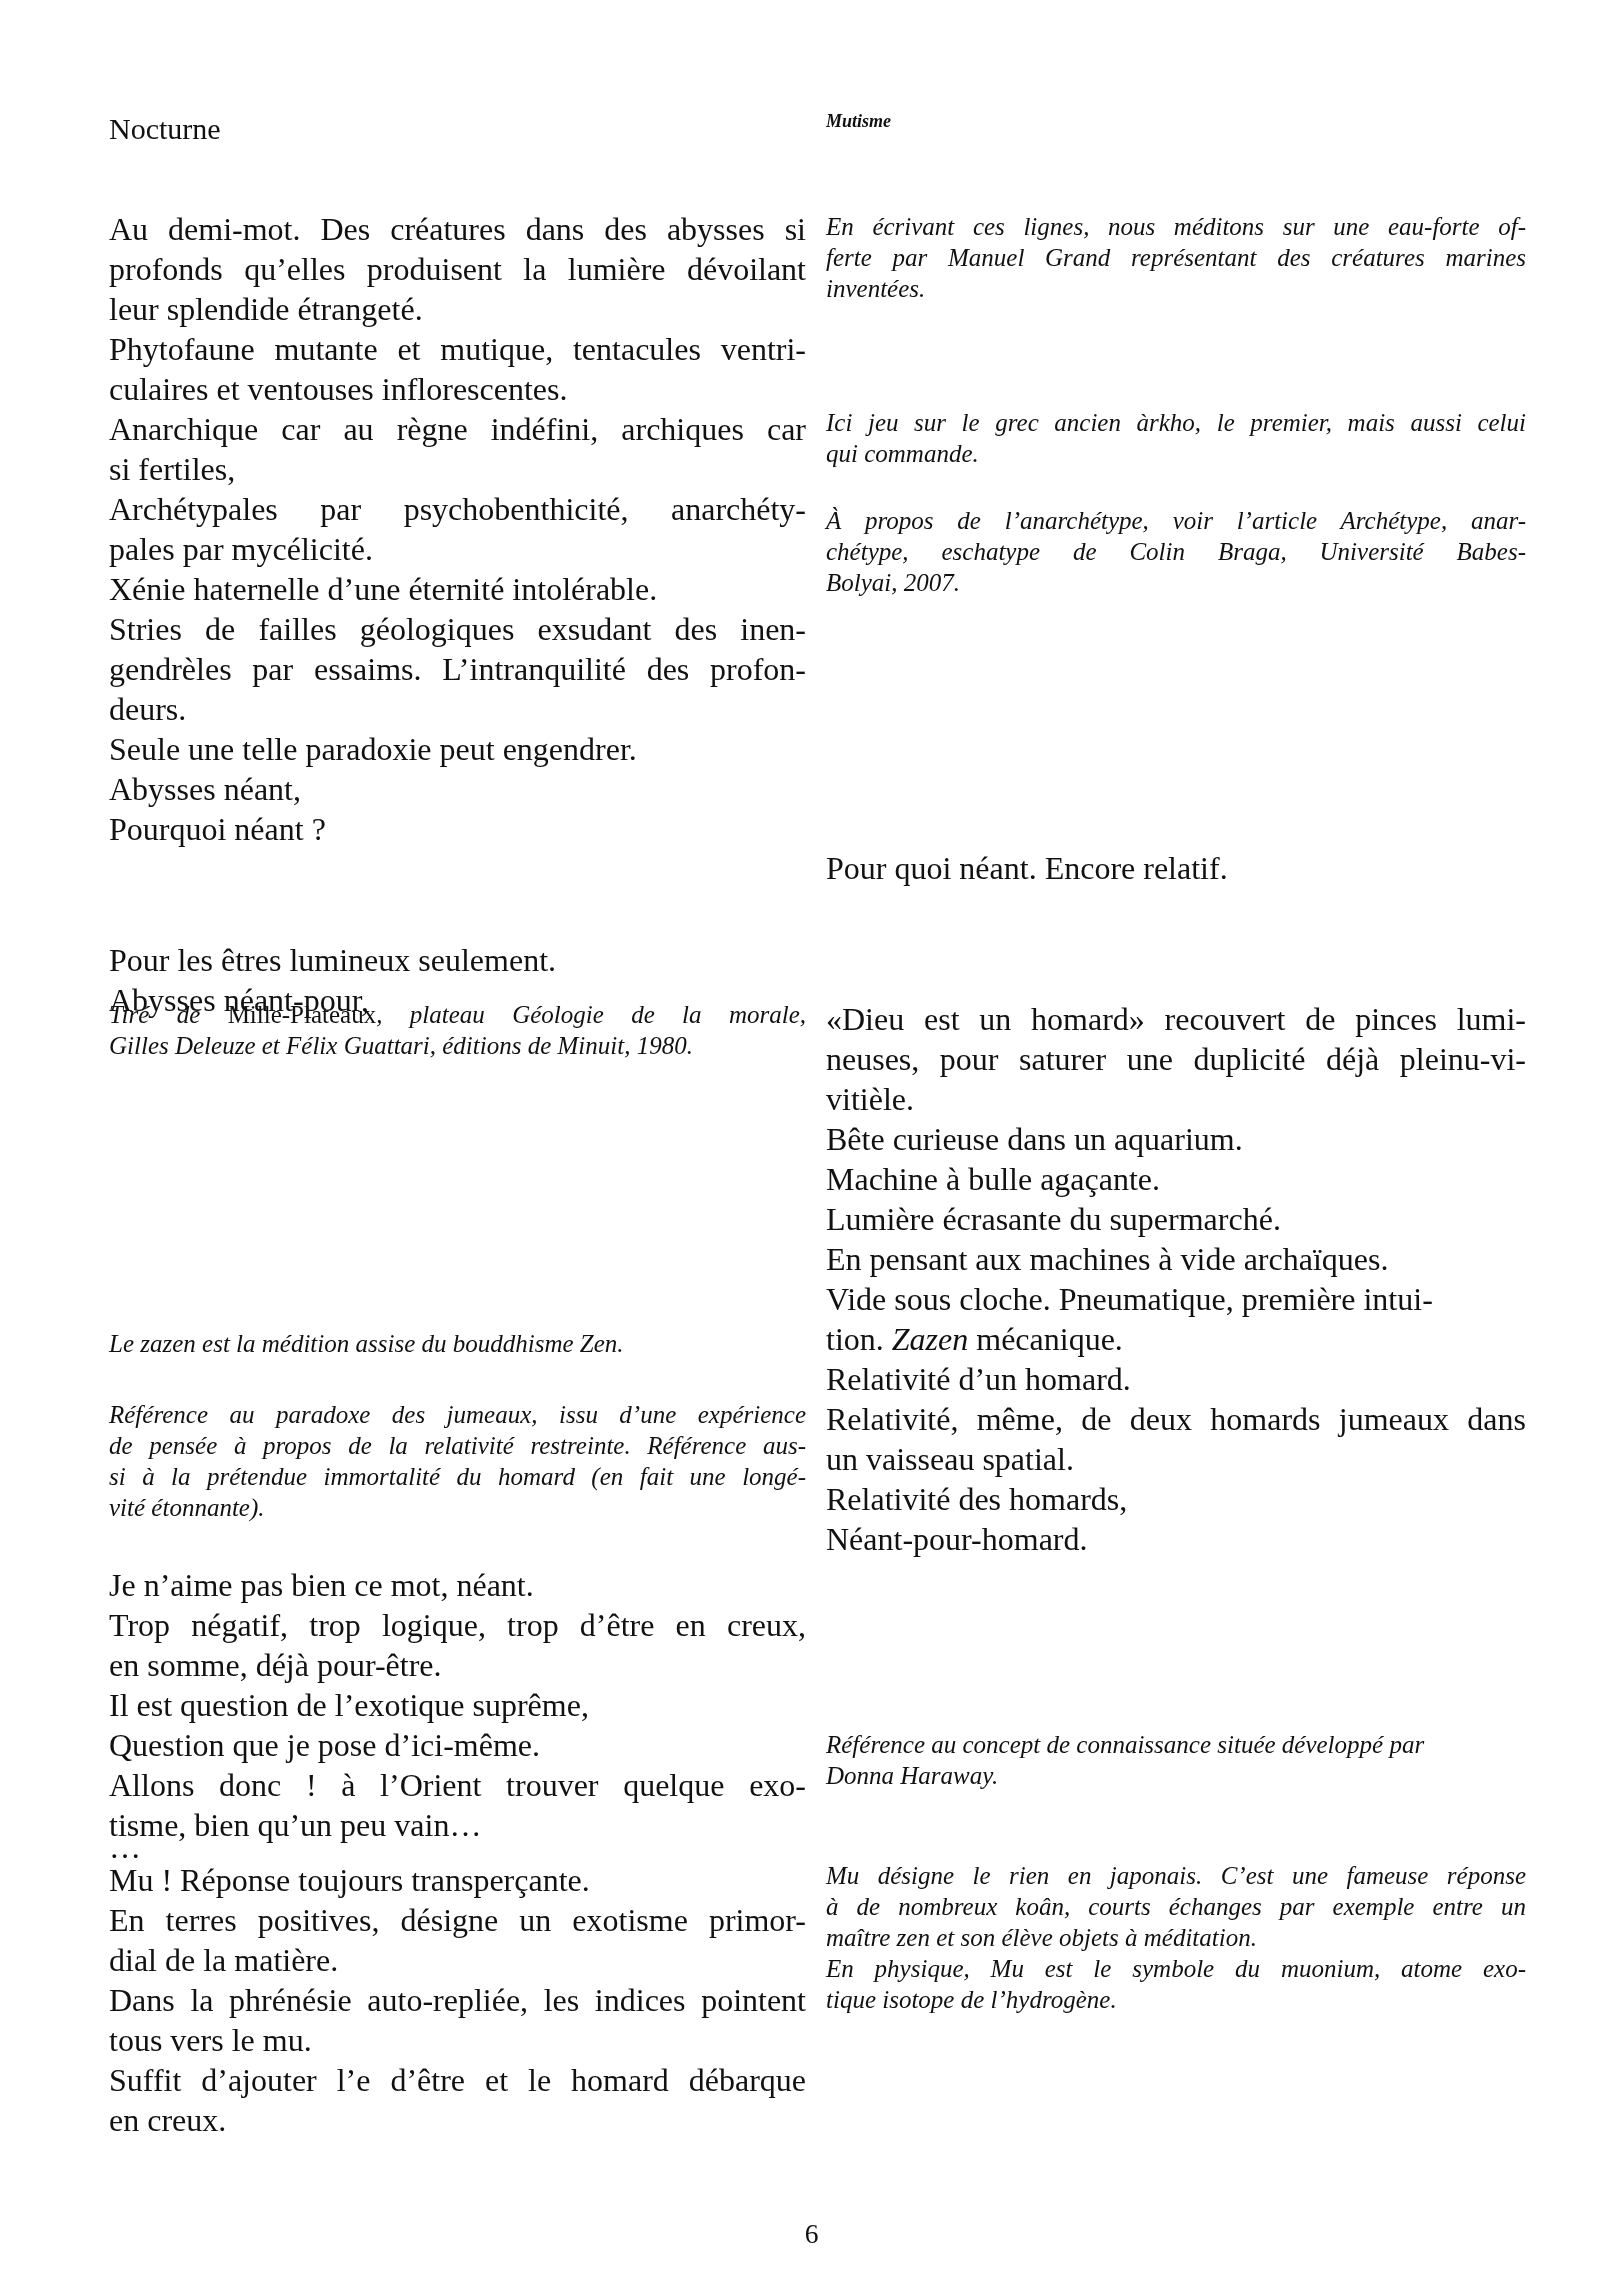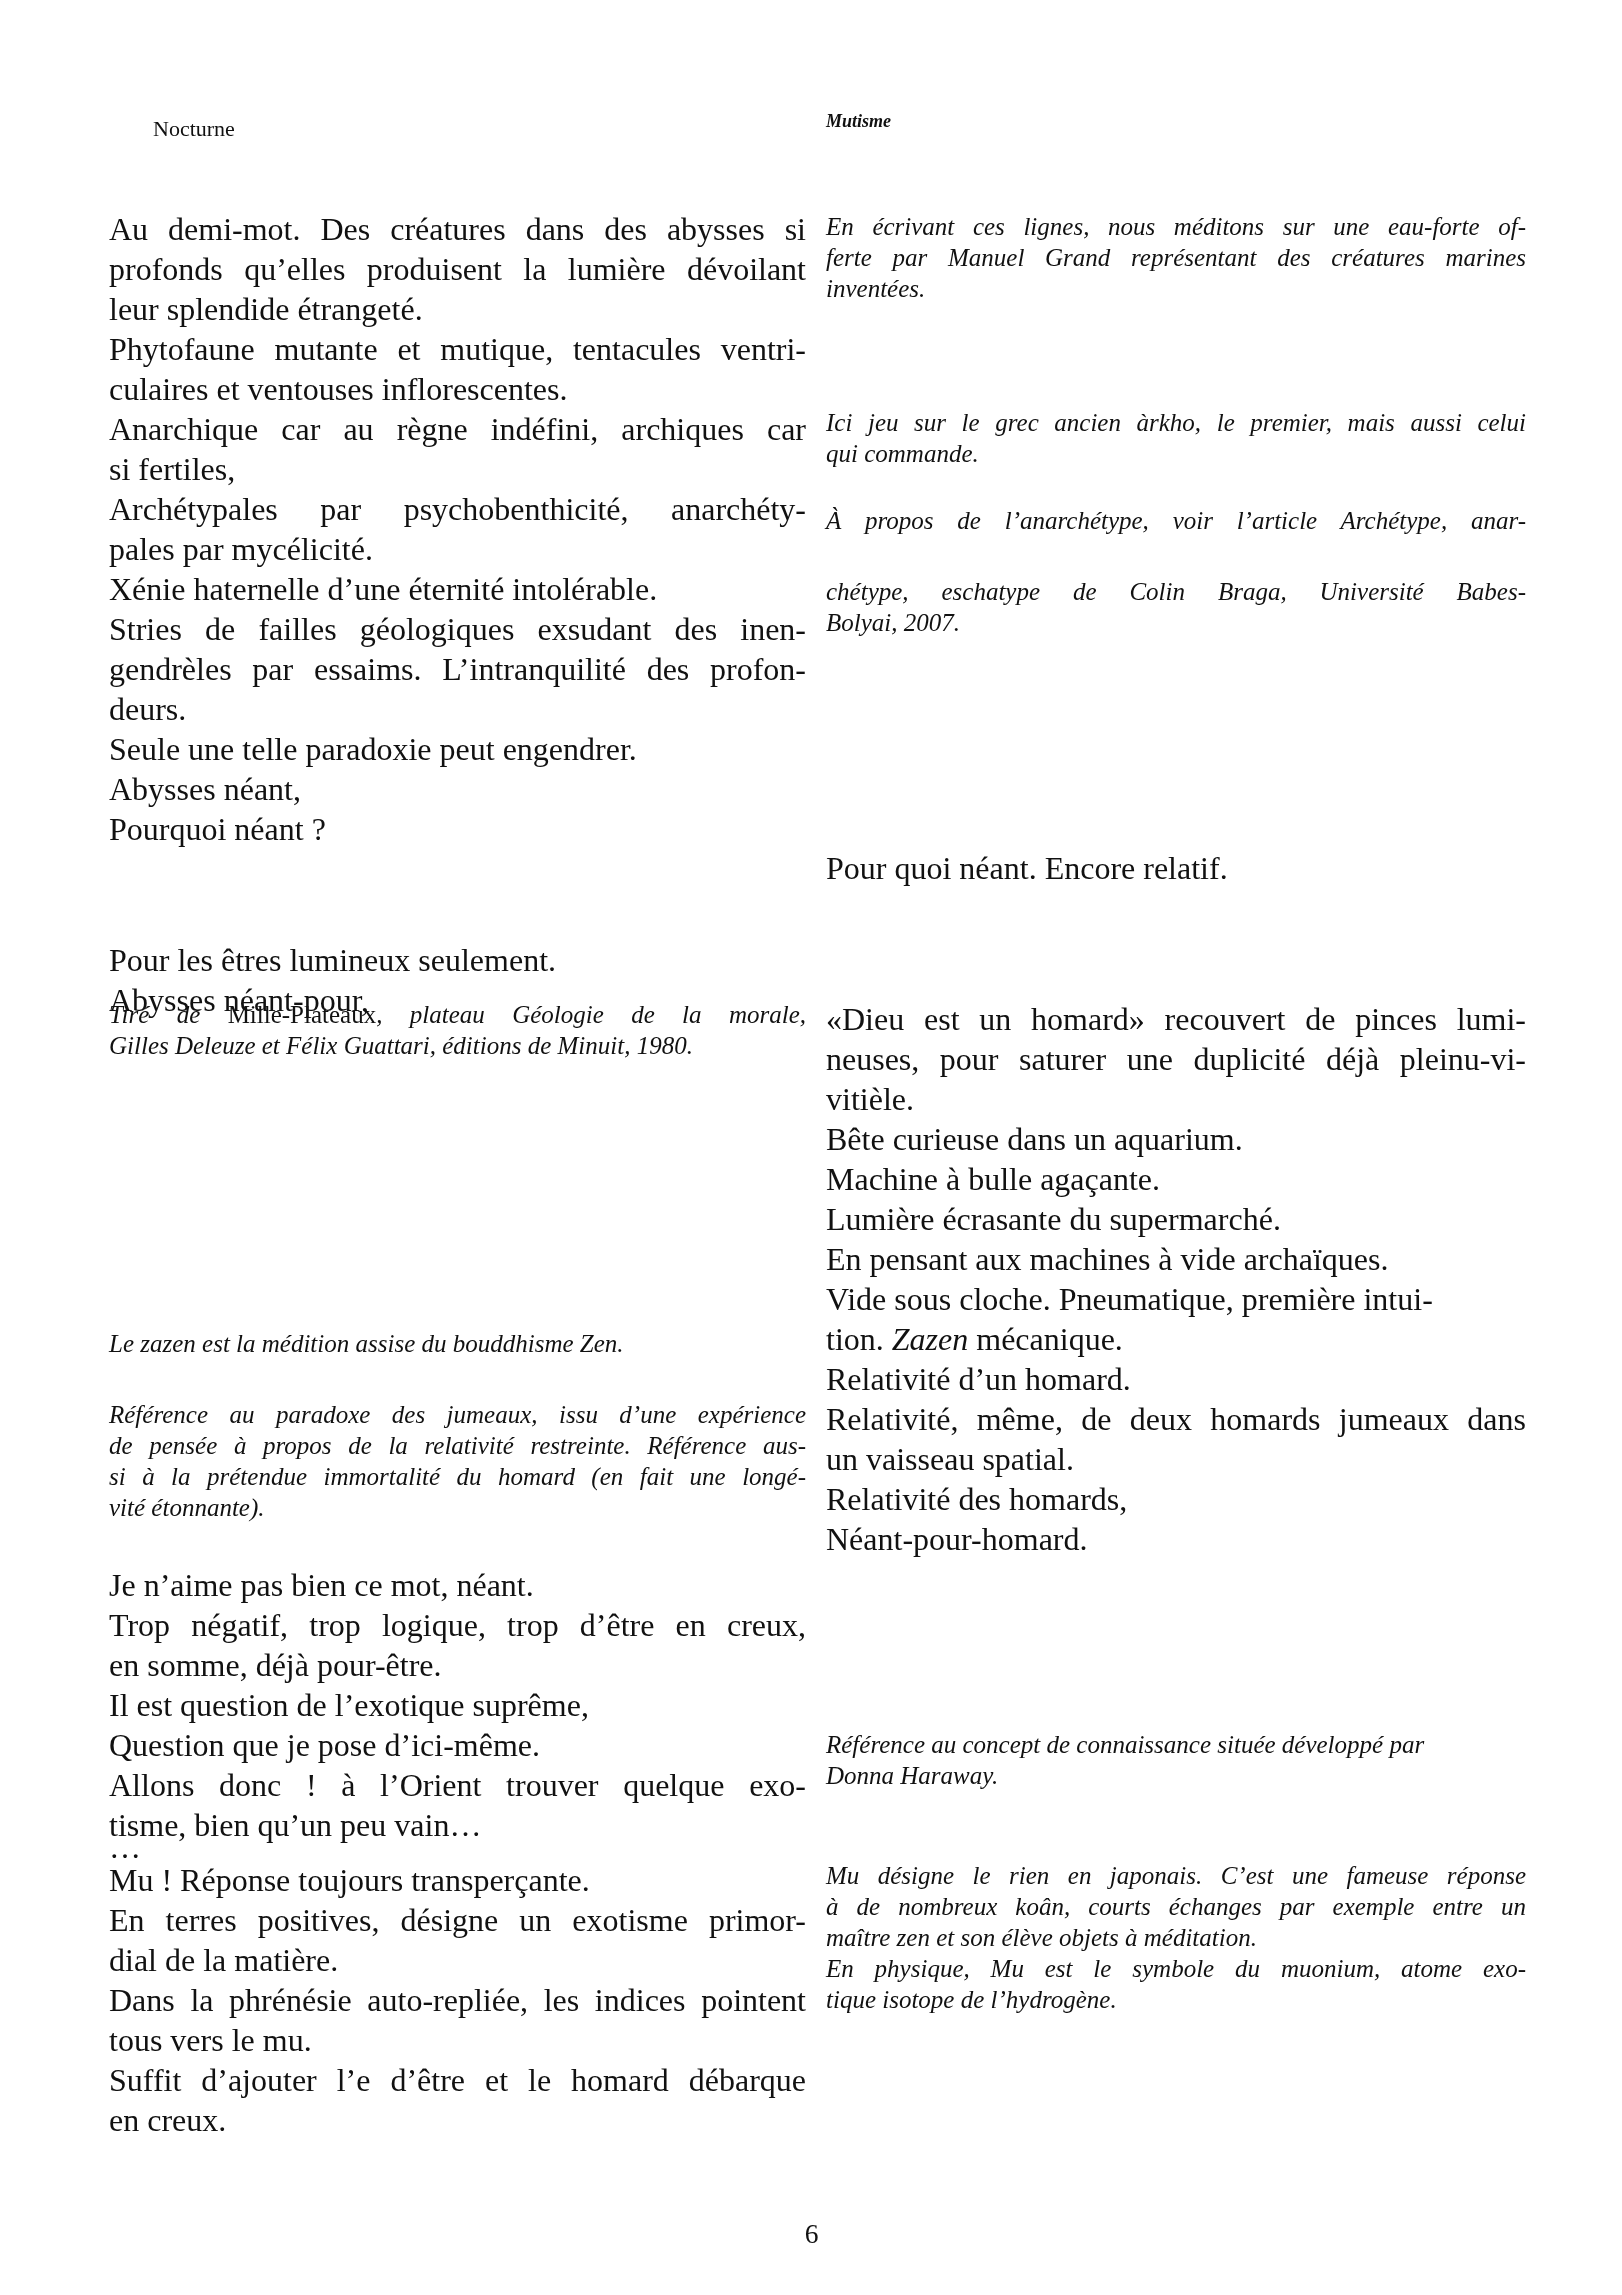--- a/index.html
+++ b/index.html
@@ -1,21 +1,21 @@
 <!DOCTYPE html>
 <html style="font-size:10.5px"><head>
 <meta charset="utf-8">
 <style>
   html, body { margin: 0; padding: 0; background: #ffffff; }
   body { width: 1623px; height: 2295px; position: relative; overflow: hidden;
          font-family: "Liberation Serif", "DejaVu Serif", serif; color: #111111; }
   .blk { position: absolute; margin: 0; }
   .left { left: 109px; width: 697px; }
   .right { left: 826px; width: 700px; }
-  .title { font-size: 22px; line-height: 37px; font-weight: normal; margin-left: 44px; }
+  .title { font-size: 30px; line-height: 37px; font-weight: normal; }
   .rtitle { font-size: 18px; line-height: 33px; font-style: italic; }
   .body { font-size: 32px; line-height: 40px; text-align: justify; }
   .note { font-size: 25px; line-height: 31px; font-style: italic; text-align: justify; }
   .line { display: block; }
   .pagenum { position: absolute; left: 0; width: 1623px; top: 2217px; text-align: center;
              font-size: 27.5px; line-height: 33px; }
   .ital { font-style: italic; }
   .roman { font-style: normal; }
 </style>
 </head>
@@ -86,21 +86,21 @@
     <span class="line" style="text-align: justify; text-align-last: justify;">En écrivant ces lignes, nous méditons sur une eau-forte of-</span>
     <span class="line" style="text-align: justify; text-align-last: justify;">ferte par Manuel Grand représentant des créatures marines</span>
     <span class="line">inventées.</span>
   </div>
 <div class="blk right note" style="top:407px;">
     <span class="line" style="text-align: justify; text-align-last: justify;">Ici jeu sur le grec ancien àrkho, le premier, mais aussi celui</span>
     <span class="line">qui commande.</span>
   </div>
 <div class="blk right note" style="top:505px;">
     <span class="line" style="text-align: justify; text-align-last: justify;">À propos de l’anarchétype, voir l’article Archétype, anar-</span>
-    <span class="line" style="text-align: justify; text-align-last: justify; margin-top: 40px;">chétype, eschatype de Colin Braga, Université Babes-</span>
+    <span class="line" style="text-align: justify; text-align-last: justify;">chétype, eschatype de Colin Braga, Université Babes-</span>
     <span class="line">Bolyai, 2007.</span>
   </div>
 
 <div class="blk right body" style="top:848px;">Pour quoi néant. Encore relatif.</div>
 
 <div class="blk right body" style="top:999px;">
   <div>
       <span class="line" style="text-align: justify; text-align-last: justify;">«Dieu est un homard» recouvert de pinces lumi-</span>
       <span class="line" style="text-align: justify; text-align-last: justify;">neuses, pour saturer une duplicité déjà pleinu-vi-</span>
       <span class="line">vitièle.</span>

